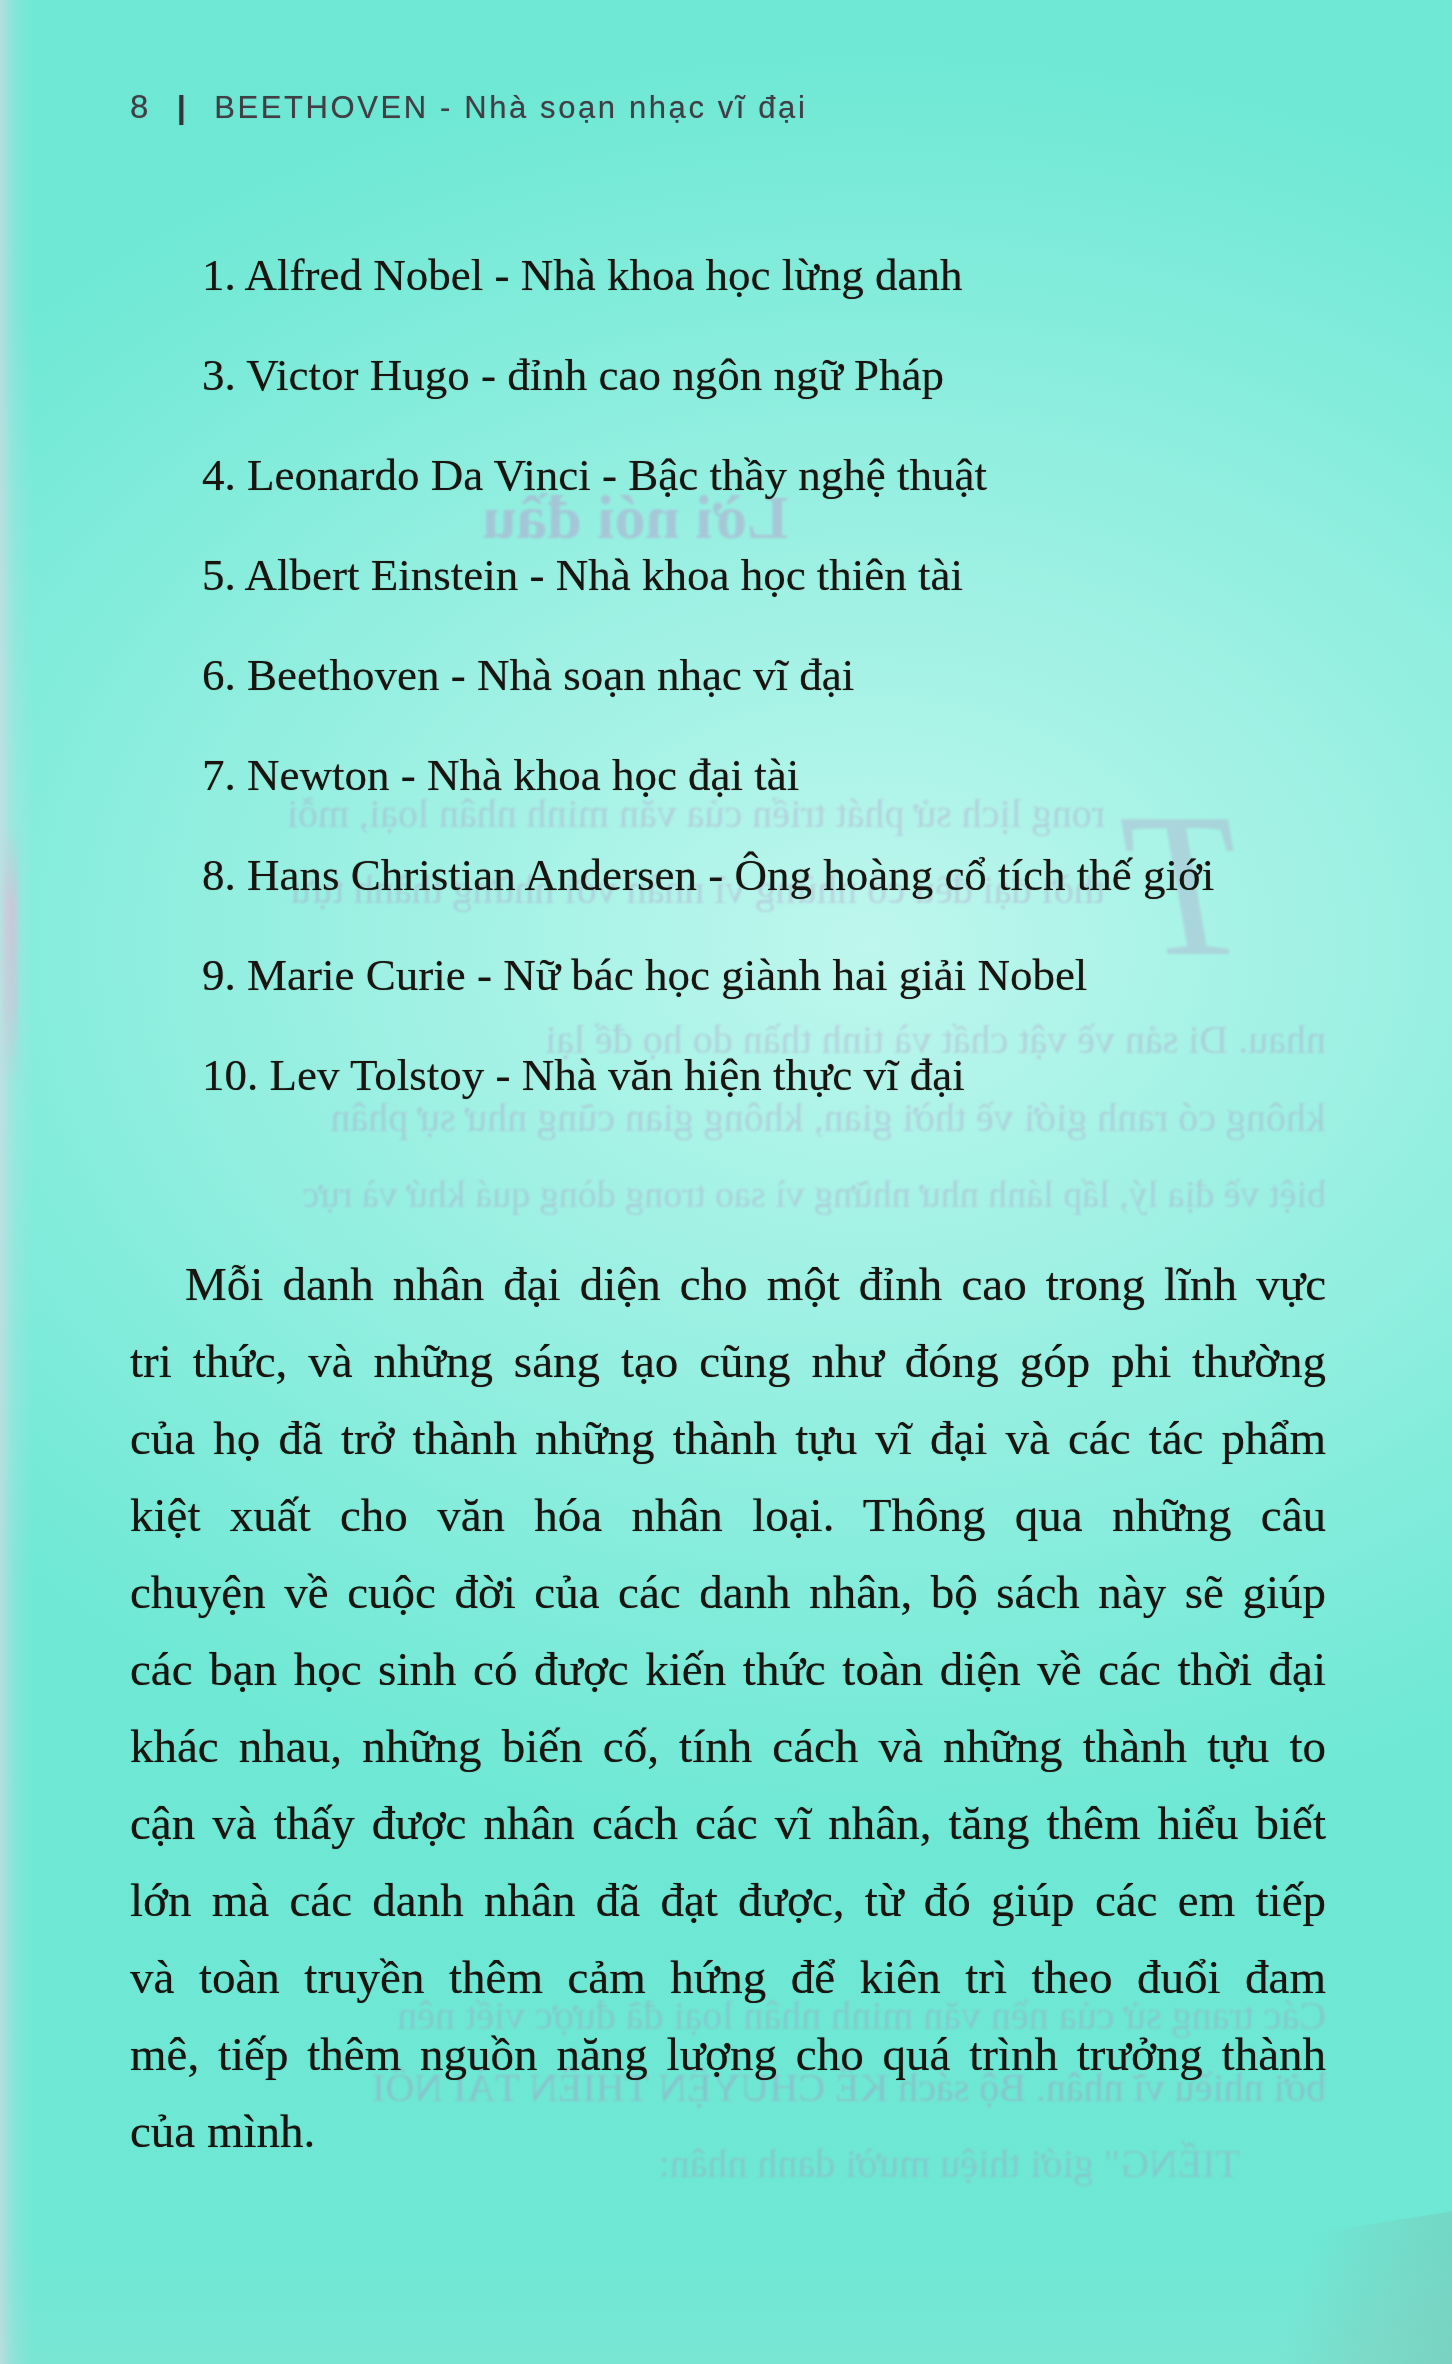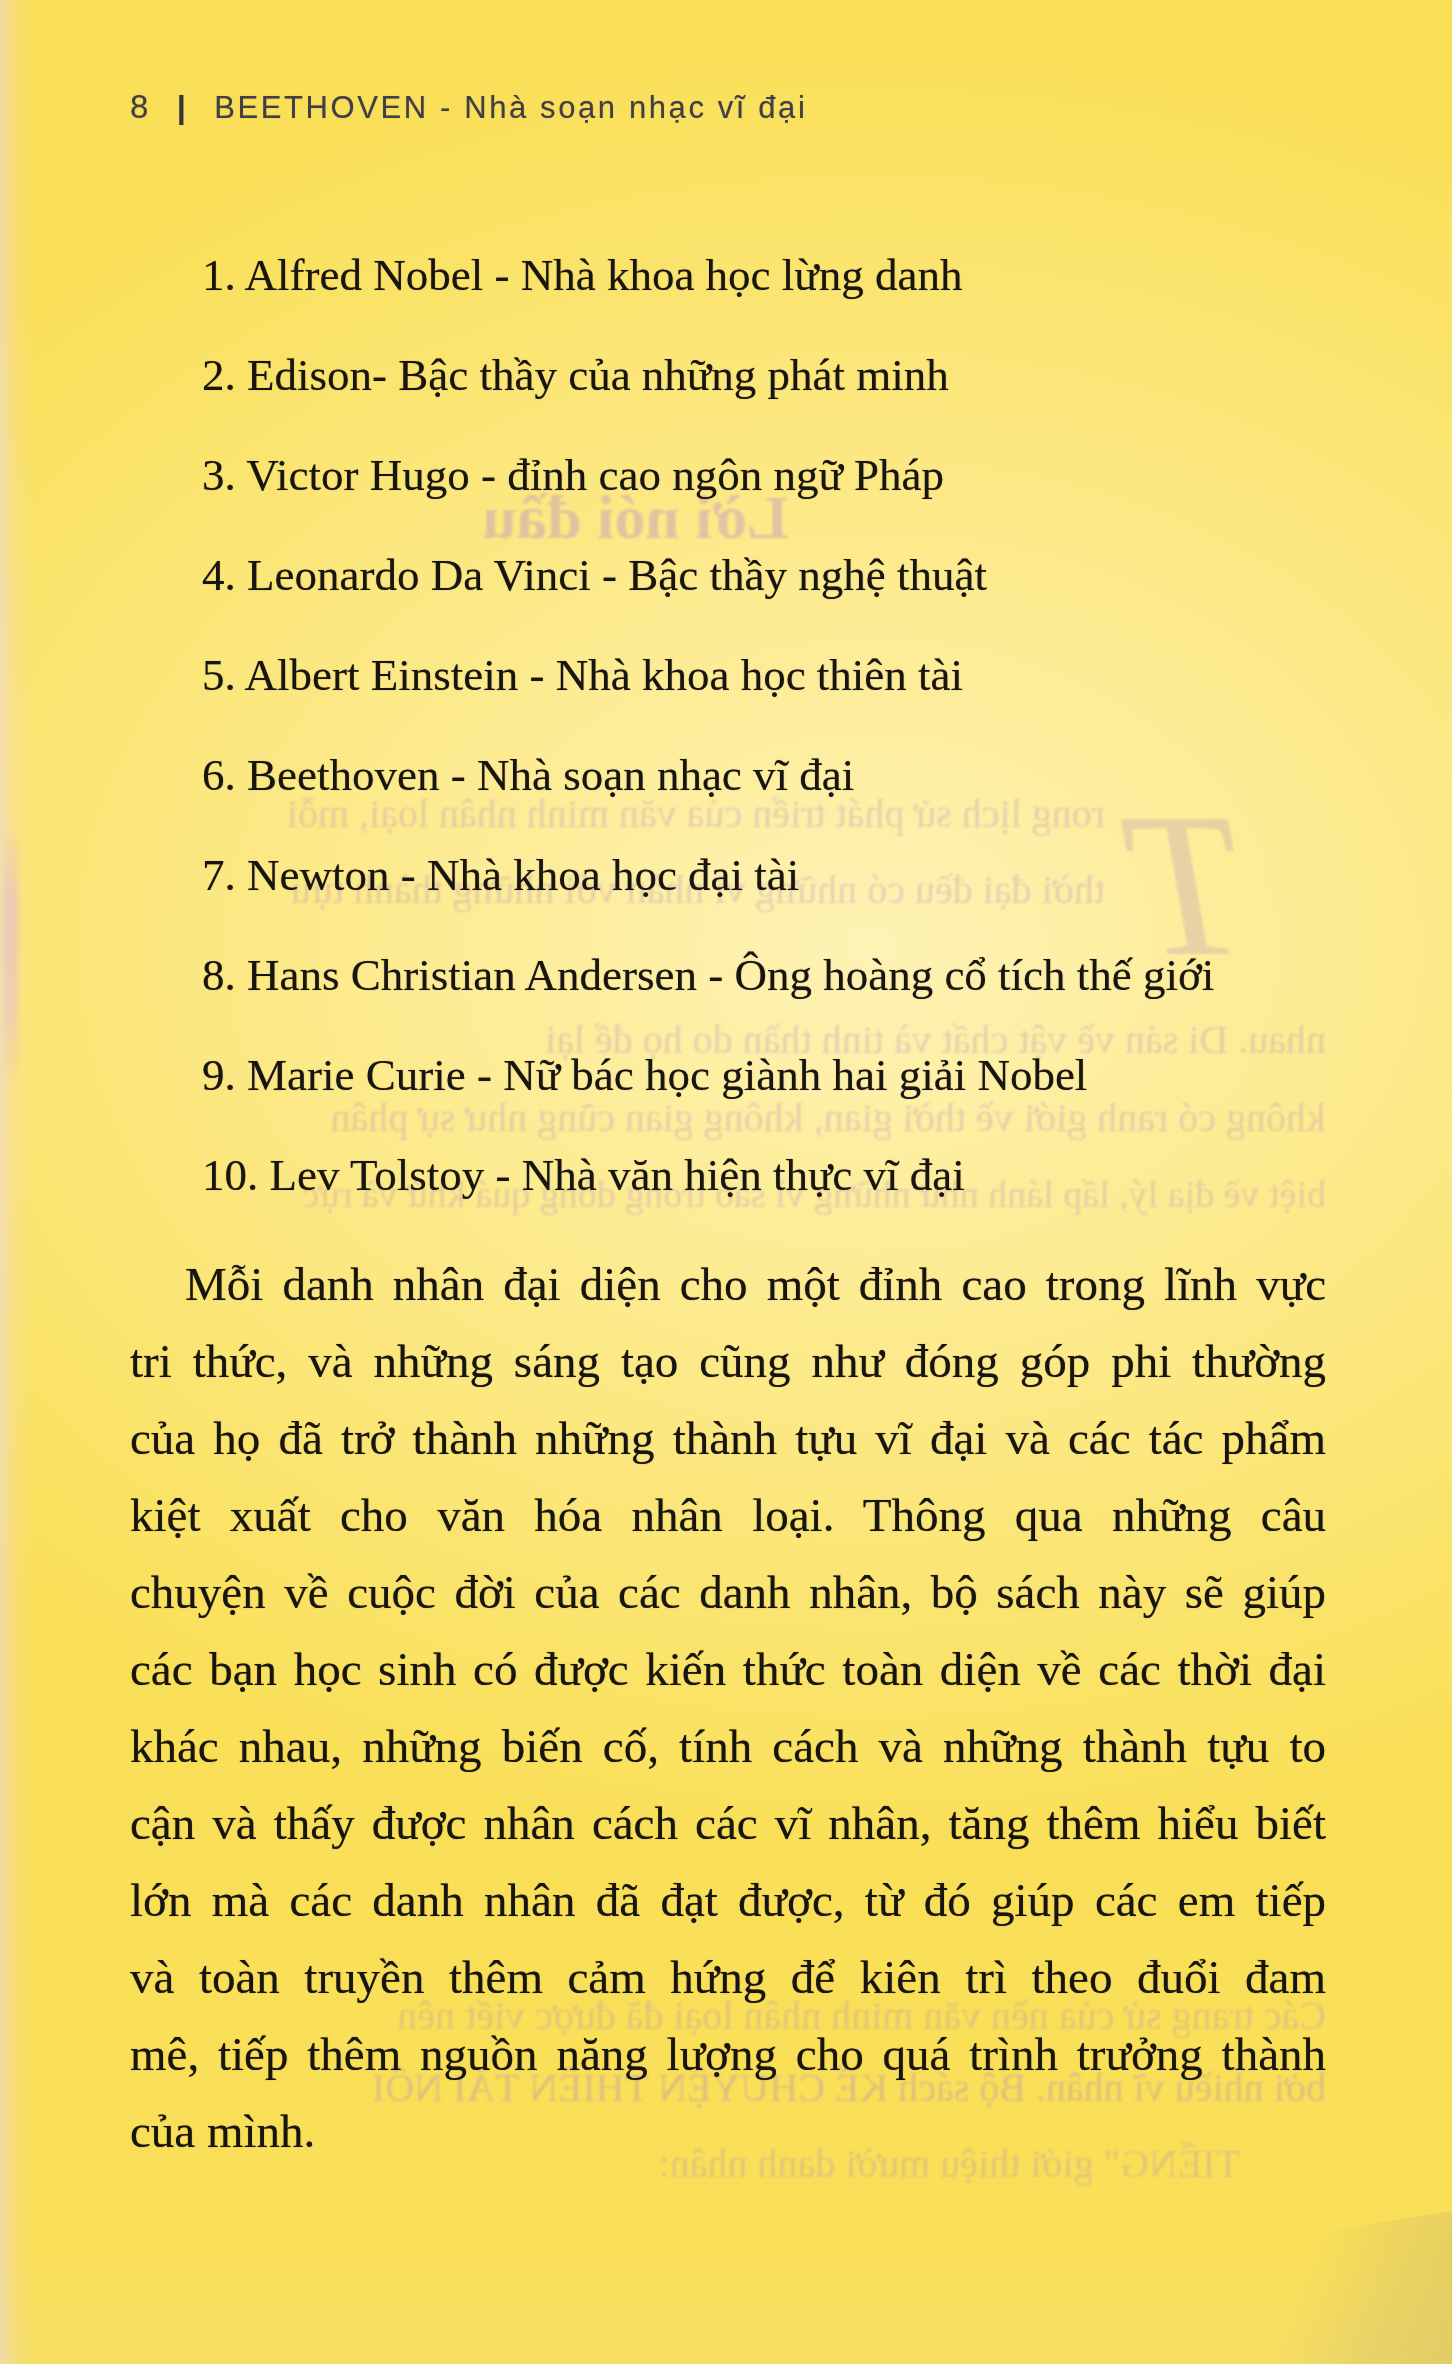--- a/index.html
+++ b/index.html
@@ -4,21 +4,21 @@
 <style>
   html,body{margin:0;padding:0;}
   body{
     width:1452px;height:2364px;
     background:#e9e7e4;
     font-family:"Liberation Serif", serif;
   }
   .page{
     position:relative;
     width:1452px;height:2364px;
-    background:#fde047;
+    background:#5eead4;
     overflow:hidden;
     color:#18140f;
   }
   
   .page::before{
     content:"";position:absolute;inset:0;pointer-events:none;
     background:
       linear-gradient(90deg, rgba(236,215,232,.55) 0px, rgba(236,215,232,.18) 14px, rgba(236,215,232,0) 34px),
       radial-gradient(1200px 900px at 60% 40%, rgba(255,255,255,.6), rgba(225,220,214,.12)),
       linear-gradient(0deg, rgba(210,204,198,.10), rgba(210,204,198,0) 120px);
@@ -94,21 +94,20 @@
   <div class="bleed" style="left:130px;top:1992px;width:1196px;font-size:40px;text-align:left;">Các trang sử của nền văn minh nhân loại đã được viết nên</div>
   <div class="bleed" style="left:130px;top:2064px;width:1196px;font-size:40px;text-align:left;opacity:.36;">bởi nhiều vĩ nhân. Bộ sách KỂ CHUYỆN THIÊN TÀI NỔI</div>
   <div class="bleed" style="left:130px;top:2140px;width:1110px;font-size:40px;text-align:left;">TIẾNG" giới thiệu mười danh nhân:</div>
 
   <div class="header">
     <span class="pgnum">8</span><span class="bar">|</span><span>BEETHOVEN - Nhà soạn nhạc vĩ đại</span>
   </div>
 
   <div class="celebrity-list">
     <div class="li">1. Alfred Nobel - Nhà khoa học lừng danh</div>
-    <div class="li">2. Edison- Bậc thầy của những phát minh</div>
     <div class="li">3. Victor Hugo - đỉnh cao ngôn ngữ Pháp</div>
     <div class="li">4. Leonardo Da Vinci - Bậc thầy nghệ thuật</div>
     <div class="li">5. Albert Einstein - Nhà khoa học thiên tài</div>
     <div class="li">6. Beethoven - Nhà soạn nhạc vĩ đại</div>
     <div class="li">7. Newton - Nhà khoa học đại tài</div>
     <div class="li">8. Hans Christian Andersen - Ông hoàng cổ tích thế giới</div>
     <div class="li">9. Marie Curie - Nữ bác học giành hai giải Nobel</div>
     <div class="li">10. Lev Tolstoy - Nhà văn hiện thực vĩ đại</div>
   </div>
 

